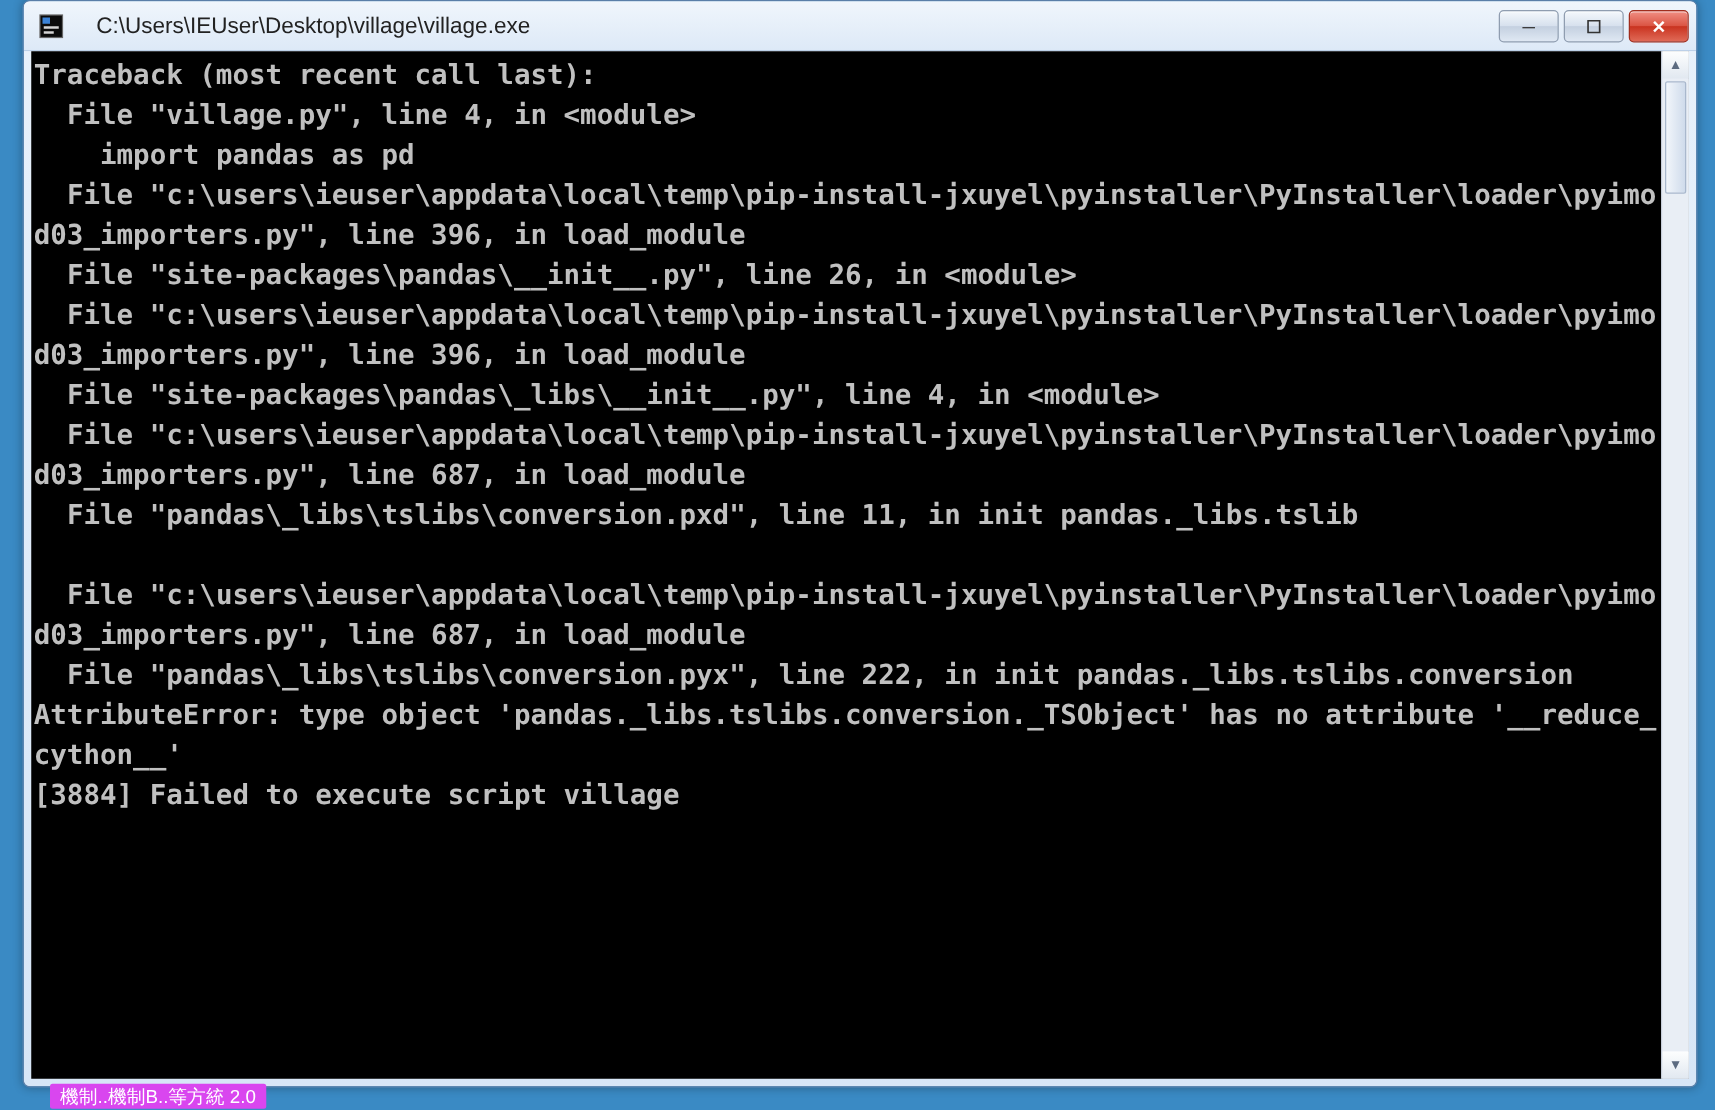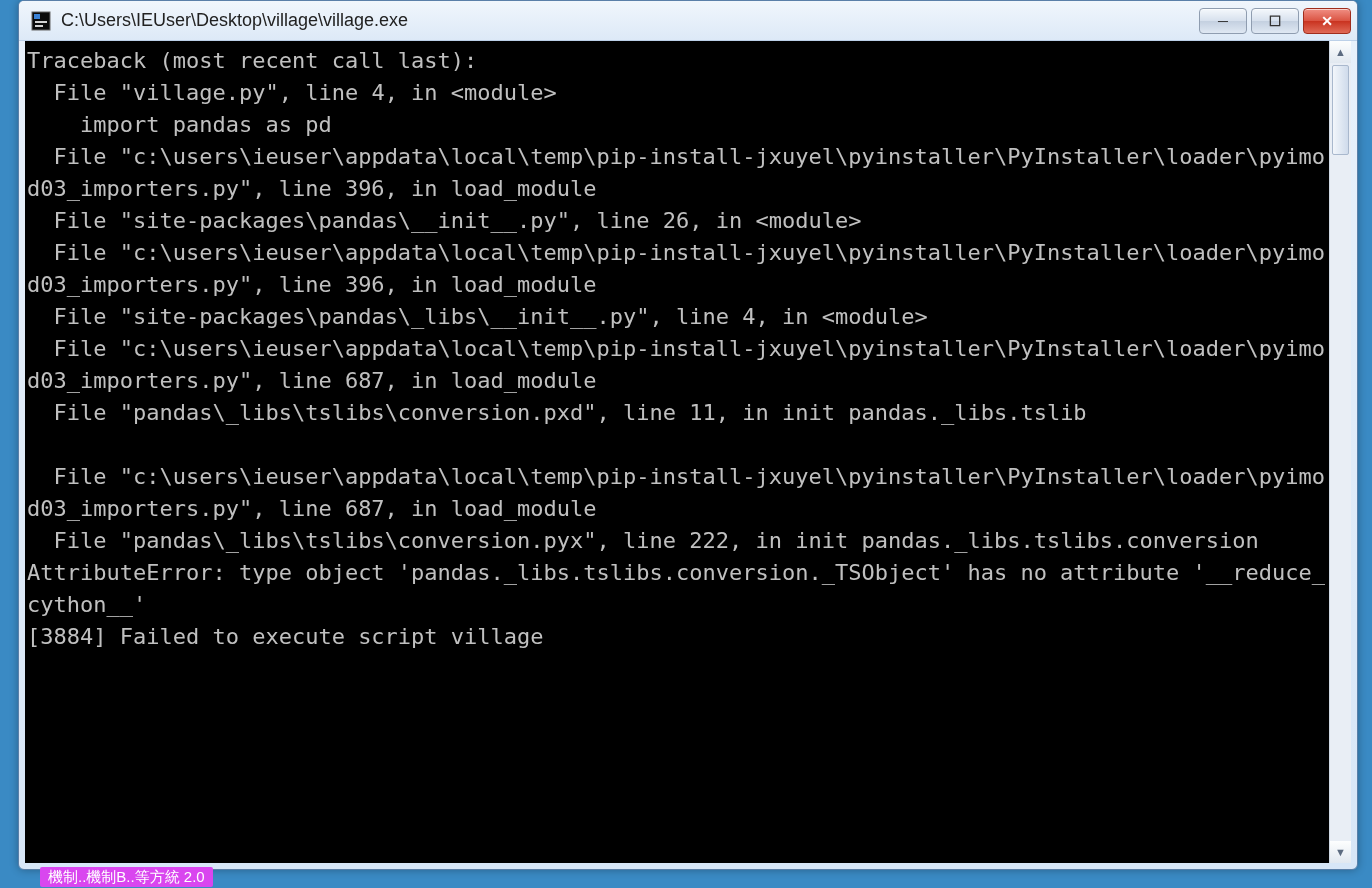--- a/index.html
+++ b/index.html
@@ -35,20 +35,21 @@
   }
   .title-icon {
     width: 24px; height: 24px;
     margin-right: 8px;
     display: flex; align-items: center; justify-content: center;
   }
   .title-text {
     flex: 1;
     font-size: 18px;
     color: #222;
+    margin-left: 16px;
   }
   .win-controls { display: flex; gap: 4px; }
   .win-btn {
     width: 48px; height: 26px;
     border: 1px solid #8f9db0;
     border-radius: 4px;
     background: linear-gradient(to bottom, #f4f8fc 0%, #d6e0ed 50%, #c4d0e0 51%, #dfe8f3 100%);
     display: flex; align-items: center; justify-content: center;
     box-shadow: inset 0 1px 0 rgba(255,255,255,0.6);
   }
@@ -69,20 +70,21 @@
   .console {
     flex: 1;
     padding: 4px 2px;
     font-family: "Lucida Console", Consolas, monospace;
     font-size: 22px;
     line-height: 32px;
     color: #c0c0c0;
     white-space: pre-wrap;
     word-break: break-all;
     overflow: hidden;
+    font-weight: bold;
   }
   .scrollbar {
     width: 22px;
     background: #e9eef5;
     border-left: 1px solid #cfd8e3;
     display: flex;
     flex-direction: column;
     align-items: center;
   }
   .sb-arrow {

